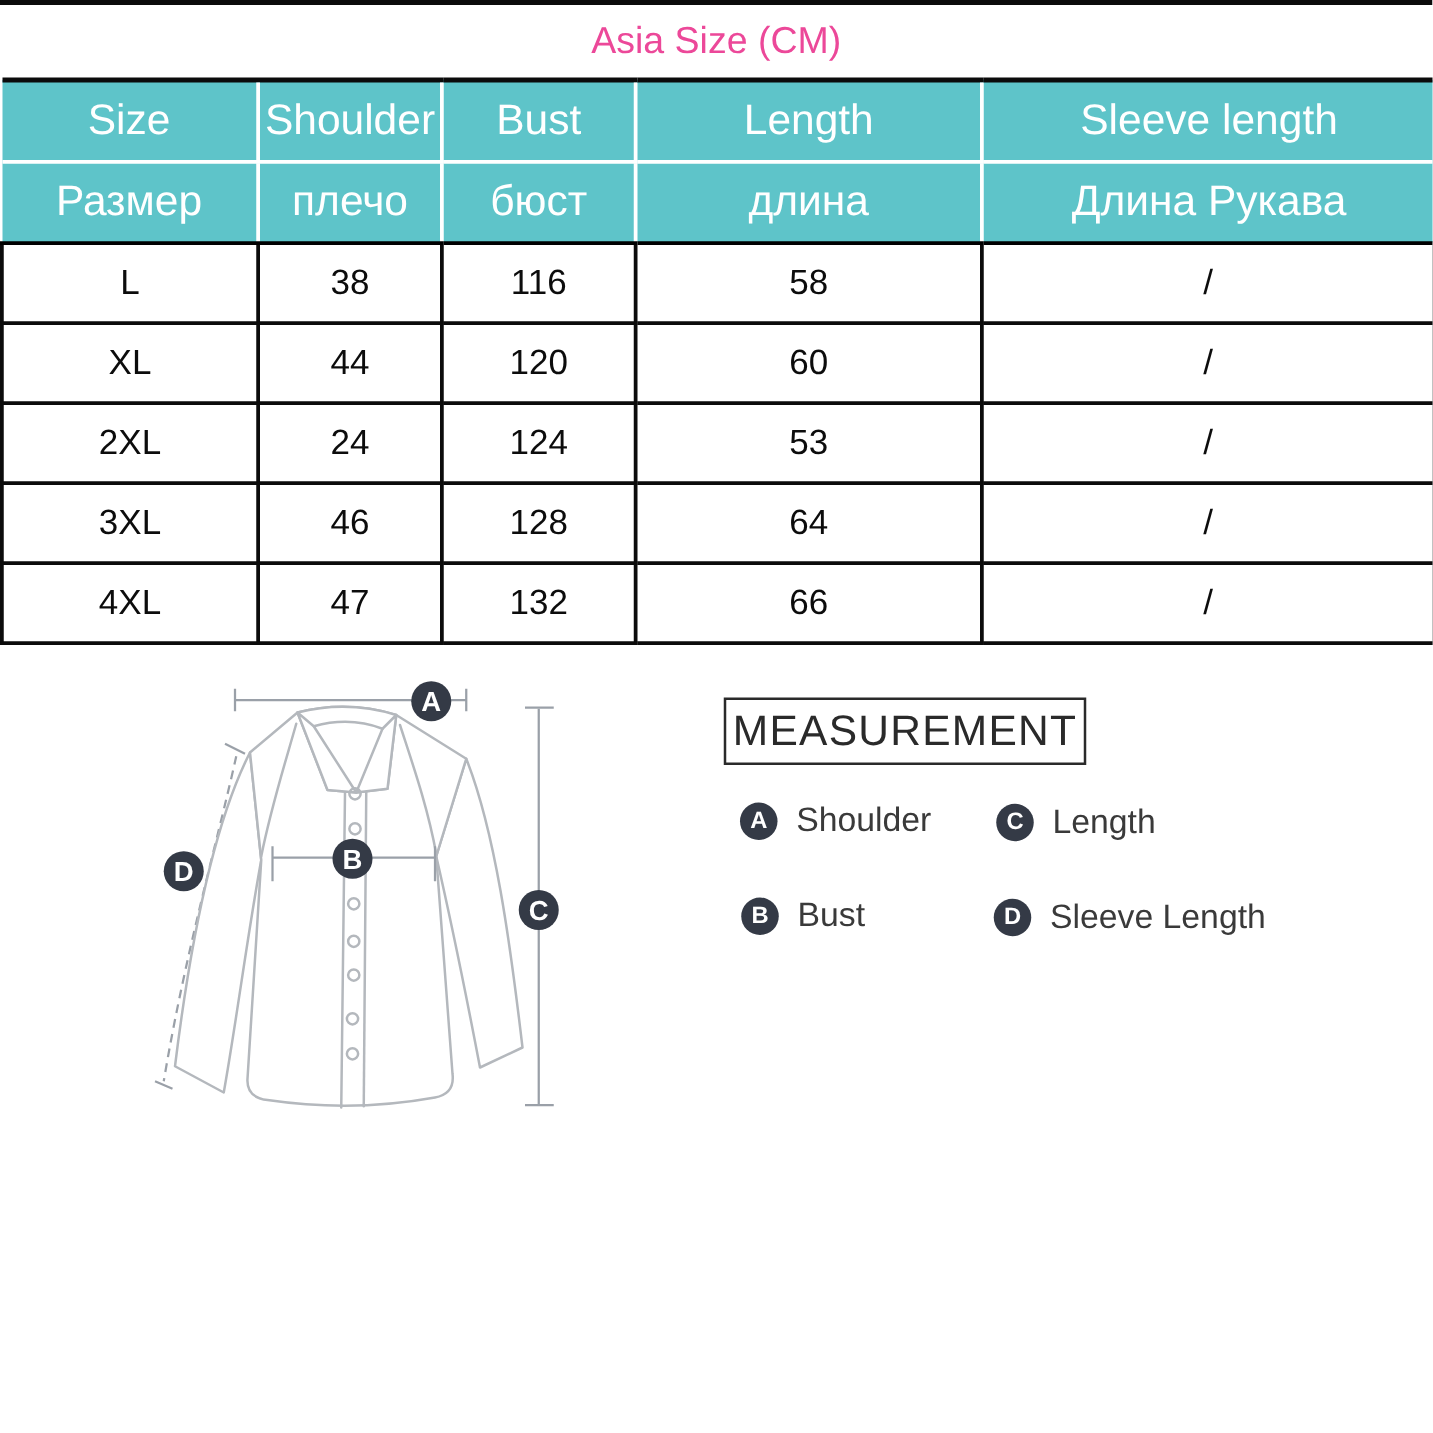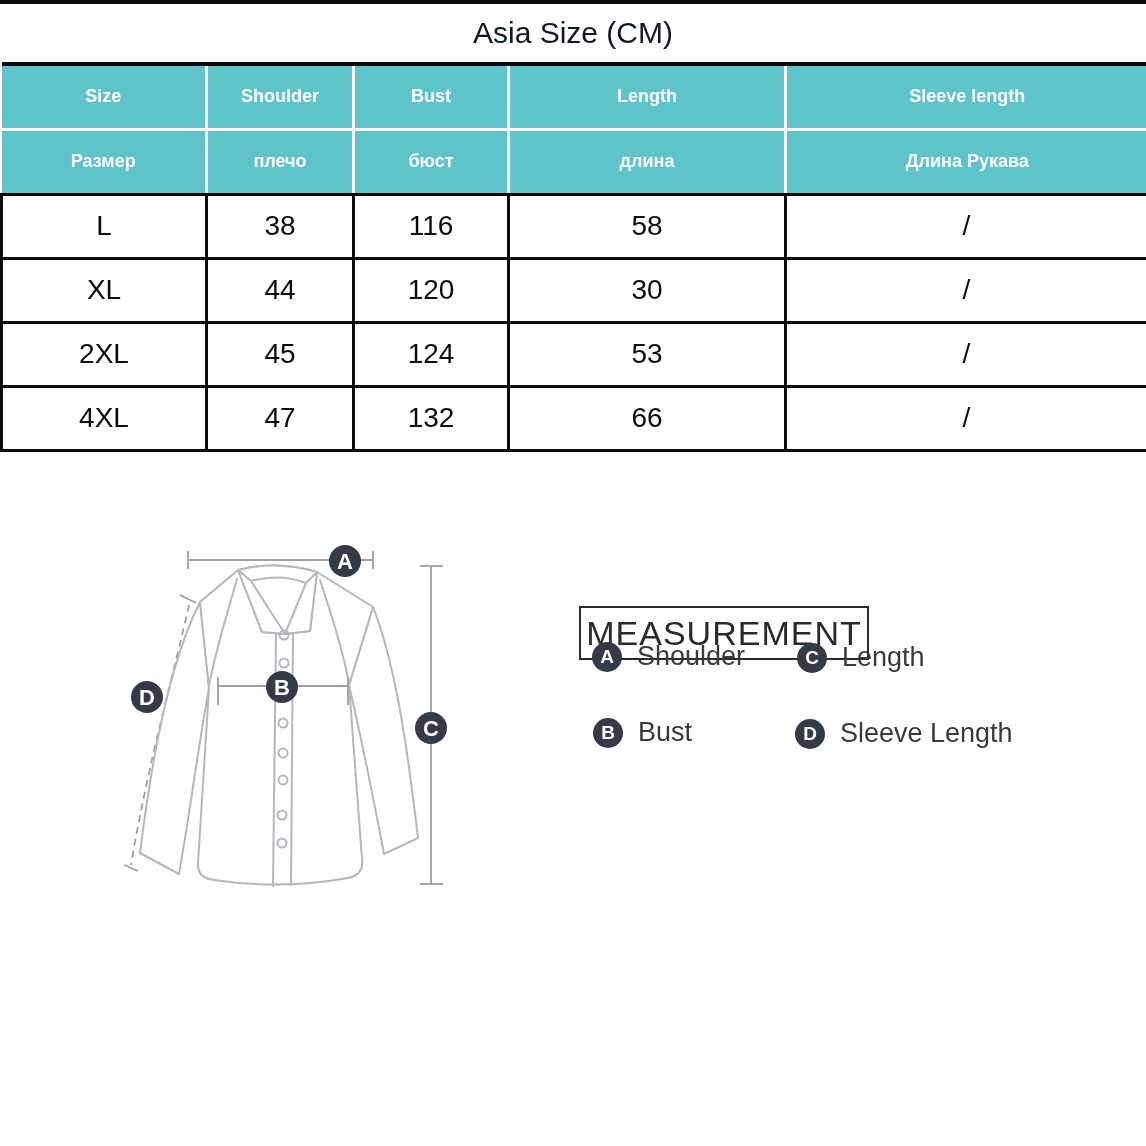--- a/index.html
+++ b/index.html
@@ -11,34 +11,34 @@
     position: relative;
     overflow: hidden;
   }
   .page { position: relative; width: 1146px; height: 1146px; background: #fff; }
 
   
   .title-bar {
     border-top: 4px solid #0b0b0b;
     height: 62px;
     display: flex; align-items: center; justify-content: center;
-    font-size: 30px; color: #0f172a;
+    font-size: 30px; color: #ec4899;
   }
 
   
   table.size-table {
     width: 1146px;
     border-collapse: collapse;
     table-layout: fixed;
   }
   .size-table th {
     background: #5ec4c9;
     color: #ffffff;
-    font-weight: bold;
-    font-size: 18px;
+    font-weight: normal;
+    font-size: 34px;
     height: 65px;
     text-align: center;
     border-left: 3px solid #ffffff;
     border-right: 3px solid #ffffff;
   }
   .size-table th:first-child { border-left: none; }
   .size-table th:last-child { border-right: none; }
   .size-table tr.h-en th { border-top: 4px solid #0b0b0b; border-bottom: 3px solid #ffffff; }
   .size-table tr.h-ru th { border-bottom: 3px solid #000000; }
   .size-table td {
@@ -54,21 +54,20 @@
   .diagram-svg { position: absolute; left: 90px; top: 533px; }
 
   
   .measure-box {
     position: absolute; left: 579px; top: 558px;
     width: 290px; height: 54px;
     border: 2px solid #2a2a2a;
     display: flex; align-items: center; justify-content: center;
     font-size: 34px; color: #2a2a2a; letter-spacing: 1px;
     background: #fff;
-    margin-top: 48px;
   }
   .legend-item {
     position: absolute;
     display: flex; align-items: center; gap: 15px;
     font-size: 27px; color: #3a3a3a;
   }
   .legend-badge {
     width: 30px; height: 30px; border-radius: 50%;
     background: #343a46; color: #ffffff;
     display: flex; align-items: center; justify-content: center;
@@ -122,28 +121,35 @@
       <td>L</td>
       <td>38</td>
       <td>116</td>
       <td>58</td>
       <td>/</td>
     </tr>
     <tr>
       <td>XL</td>
       <td>44</td>
       <td>120</td>
-      <td>30</td>
+      <td>60</td>
       <td>/</td>
     </tr>
     <tr>
       <td>2XL</td>
-      <td>45</td>
+      <td>24</td>
       <td>124</td>
       <td>53</td>
+      <td>/</td>
+    </tr>
+    <tr>
+      <td>3XL</td>
+      <td>46</td>
+      <td>128</td>
+      <td>64</td>
       <td>/</td>
     </tr>
     <tr>
       <td>4XL</td>
       <td>47</td>
       <td>132</td>
       <td>66</td>
       <td>/</td>
     </tr>
   </tbody>

